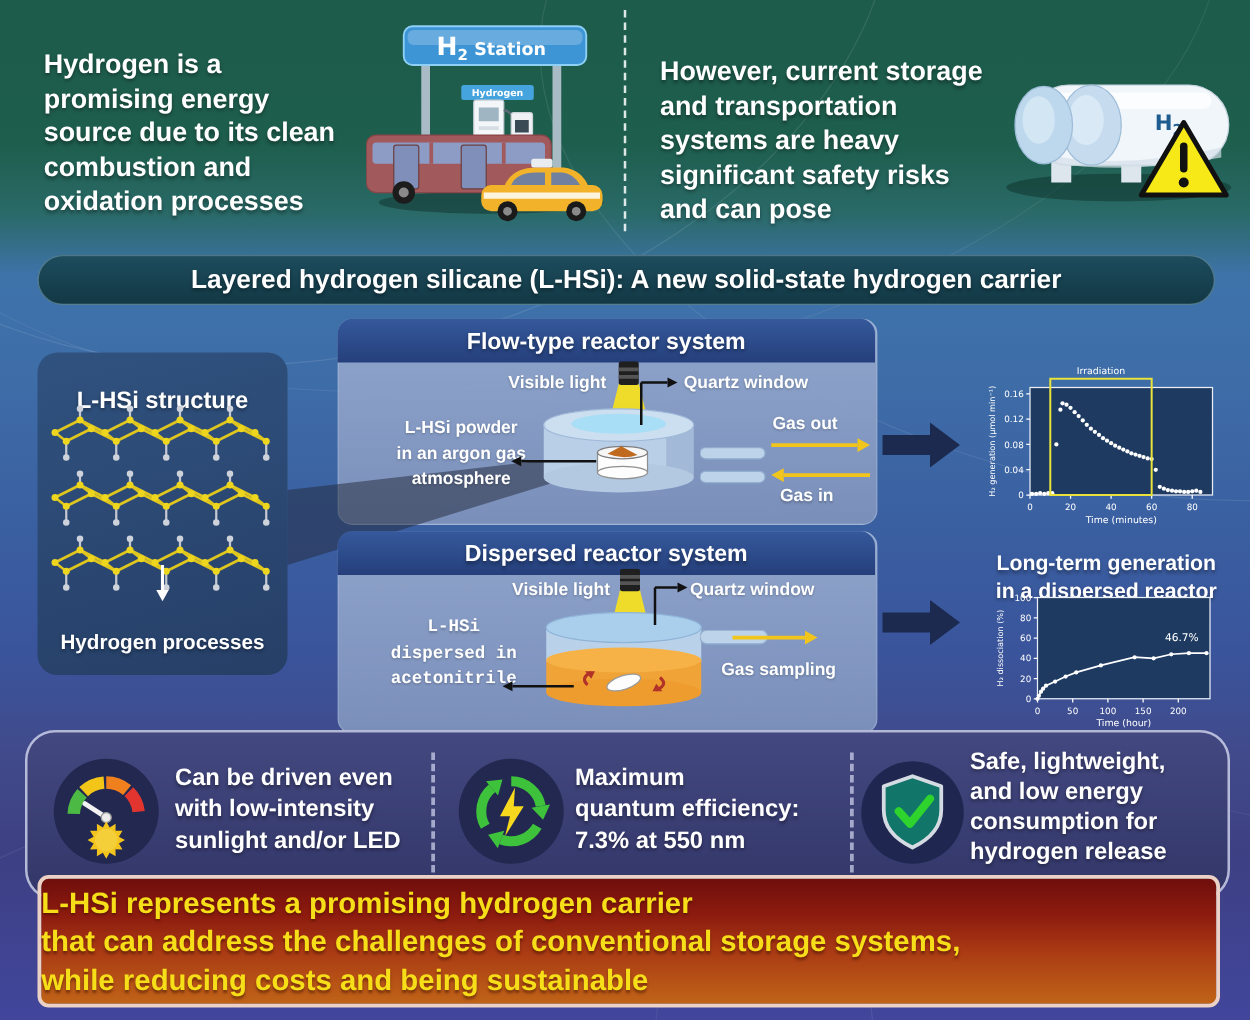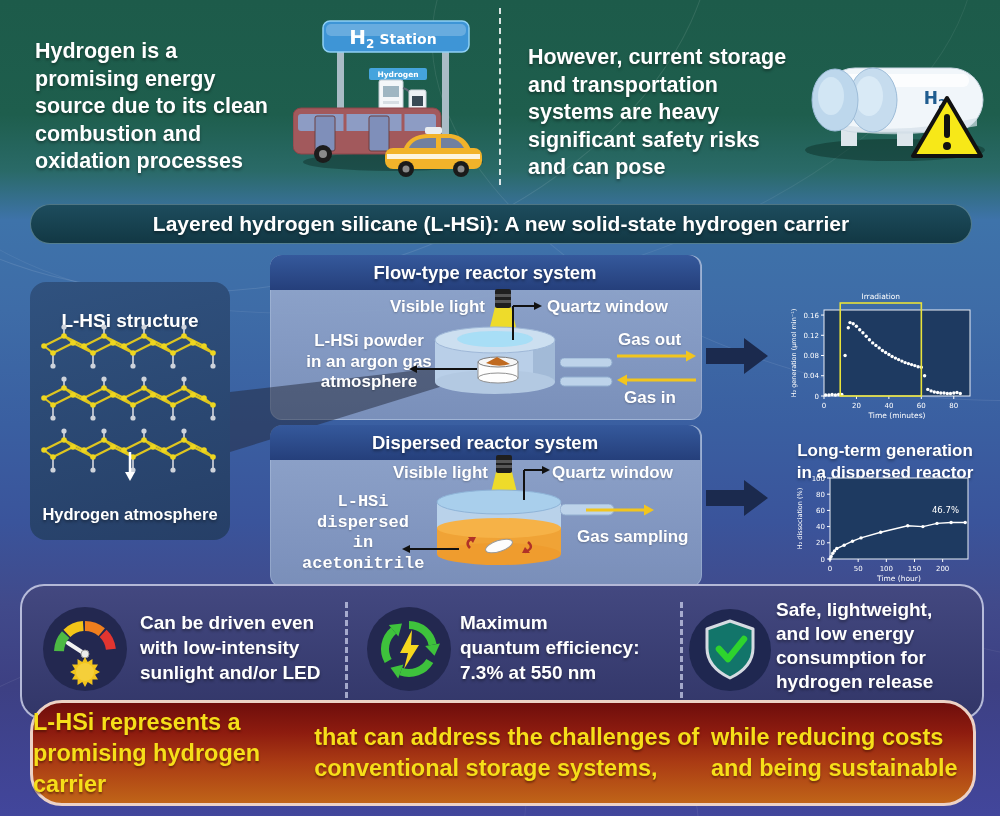--- a/index.html
+++ b/index.html
@@ -46,21 +46,21 @@
   .panel-bg{border-radius:12px;z-index:1;border:1px solid rgba(200,215,240,.30);
     background:linear-gradient(180deg,rgba(148,169,205,.95),rgba(125,146,188,.95));}
   .flow-bg{left:270px;top:255px;width:430px;height:163px;}
   .disp-bg{left:270px;top:425px;width:430px;height:160px;}
   .panel-header{left:270px;width:430px;height:35px;border-radius:12px 12px 0 0;
     background:linear-gradient(180deg,#35599c,#253f7b);
     display:flex;align-items:center;justify-content:center;
     font-size:18.5px;font-weight:600;color:#fff;z-index:3;}
   .flow-header{top:255px;} .disp-header{top:425px;}
 
-  .rlabel{font-size:17px;font-weight:600;color:#fff;z-index:3;text-shadow:0 1px 2px rgba(0,0,0,.25);}
+  .rlabel{font-size:14px;font-weight:600;color:#fff;z-index:3;text-shadow:0 1px 2px rgba(0,0,0,.25);}
   .fr-light{left:385px;top:297px;width:100px;text-align:right;}
   .fr-quartz{left:547px;top:297px;}
   .fr-powder{left:293px;top:331px;width:152px;text-align:center;line-height:20.5px;}
   .fr-gasout{left:618px;top:330px;}
   .fr-gasin{left:624px;top:388px;}
   .dr-light{left:388px;top:463px;width:100px;text-align:right;}
   .dr-quartz{left:552px;top:463px;}
   .dr-disp{left:302px;top:492px;width:122px;text-align:center;line-height:20.5px;font-family:Liberation Mono, monospace;}
   .dr-sampling{left:577px;top:527px;}
 
@@ -87,24 +87,24 @@
   .band-div{top:602px;height:96px;border-left:3px dashed rgba(222,228,250,.65);z-index:3;}
   .bd1{left:345px;} .bd2{left:680px;}
   .feat-text{font-size:19px;font-weight:bold;color:#fff;z-index:3;line-height:25px;}
   .ft1{left:140px;top:610px;}
   .ft2{left:460px;top:610px;}
   .ft3{left:776px;top:598px;line-height:24px;}
   .ficon{z-index:3;}
   .fi1{left:42px;top:606px;} .fi2{left:366px;top:606px;} .fi3{left:688px;top:608px;}
 
   
-  .banner{left:30px;top:700px;width:940px;height:100px;border-radius:32px;
+  .banner{left:30px;top:700px;width:940px;height:100px;border-radius:9px;
     background:linear-gradient(180deg,#6f0e0c 0%,#8e1c0f 30%,#ab3c14 60%,#c06418 100%);
     border:3px solid #ecd2c6;z-index:5;
-    display:flex;flex-direction:row;align-items:center;justify-content:center;}
+    display:flex;flex-direction:column;align-items:flex-start;justify-content:center;}
   .banner div{color:#f6df19;font-size:23.5px;font-weight:bold;line-height:31px;text-shadow:0 2px 2px rgba(60,15,0,.5);}
 </style>
 </head>
 <body>
 
 <div class="stage">
 
   <div class="abs swoosh sw1"></div>
   <div class="abs swoosh sw2"></div>
   <div class="abs swoosh sw3"></div>
@@ -338,21 +338,21 @@
         <circle cx="140" cy="3" r="2.6" fill="#ced3db"></circle>
         <circle cx="140" cy="12" r="2.8" fill="#eed61f"></circle>
         <circle cx="149" cy="19" r="2.8" fill="#eed61f"></circle>
         <line x1="160" y1="22" x2="169" y2="29" stroke="#dfc61f" stroke-width="2"></line>
         <line x1="169" y1="29" x2="169" y2="42" stroke="#c3c8d2" stroke-width="1.8"></line>
         <circle cx="169" cy="42" r="2.6" fill="#ced3db"></circle>
         <circle cx="160" cy="22" r="2.8" fill="#eed61f"></circle>
         <circle cx="169" cy="29" r="2.8" fill="#eed61f"></circle>
       </g>
     </svg>
-  <div class="abs struct-caption white sh">Hydrogen atmosphere</div>
+  <div class="abs struct-caption white sh">Hydrogen processes</div>
 
   <svg class="abs beam-layer" width="1000" height="816" viewBox="0 0 1000 816">
     <polygon points="230,392 230,452 472,377 472,364" fill="rgba(33,40,58,.5)"></polygon>
     <polygon points="706,348 744,348 744,338 768,356 744,374 744,364 706,364" fill="#1b2a4e"></polygon>
     <polygon points="706,490 744,490 744,480 768,498 744,516 744,506 706,506" fill="#1b2a4e"></polygon>
   </svg>
 
   <div class="abs panel-bg flow-bg"></div>
   <div class="abs panel-header flow-header sh">
     <span>Flow-type reactor system</span>

